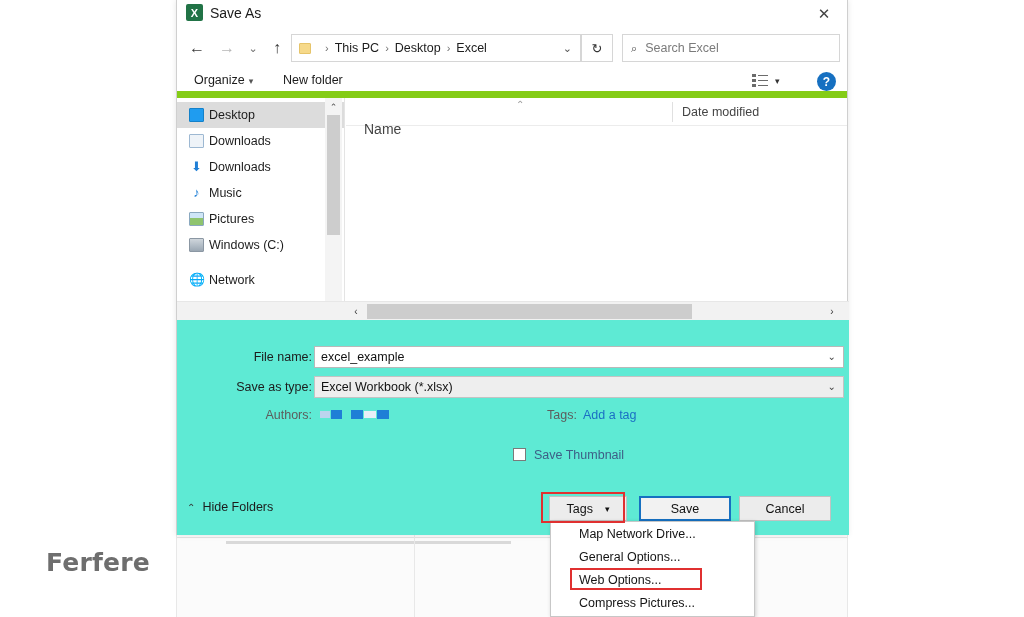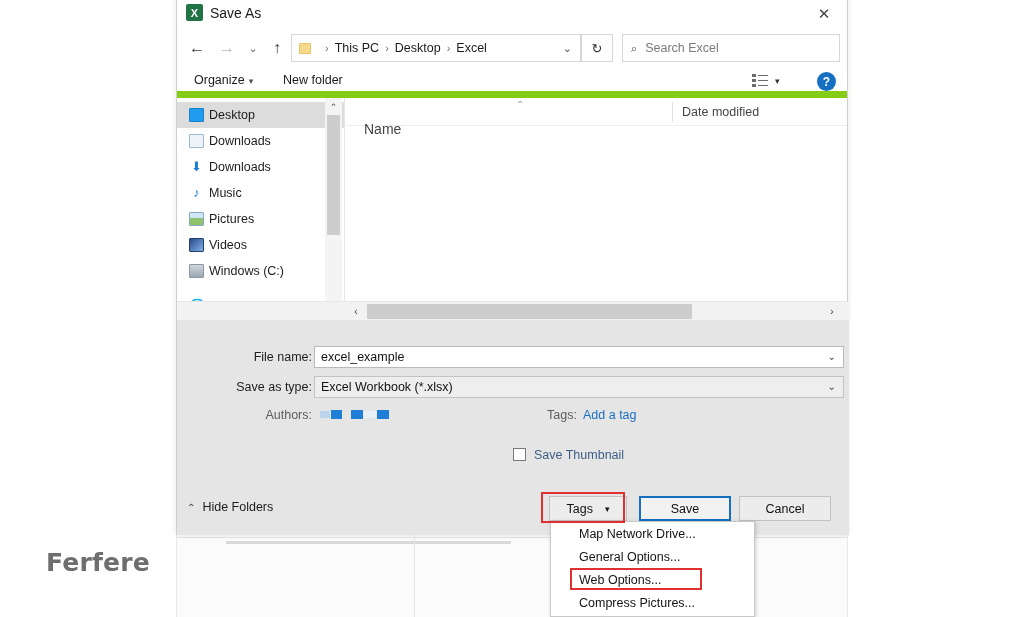--- a/index.html
+++ b/index.html
@@ -180,21 +180,21 @@
     font-size:10px; color:#3c3c3c; cursor:pointer;
   }
   .hs-left { left:170px; }
   .hs-right { right:8px; }
   .hs-thumb {
     position:absolute; left:190px; top:2px; width:325px; height:15px;
     background:#cdcdcd; cursor:pointer;
   }
 
   
-  .form { position:absolute; left:0; top:320px; width:672px; height:215px; background:#e5e5e5; }
+  .form { position:absolute; left:0; top:320px; width:672px; height:215px; background:#5eead4; }
   .lbl-right {
     position:absolute; font-size:12.5px; color:#1c1c1c; text-align:right;
   }
   .field {
     position:absolute; height:22px; border:1px solid #b9b9b9;
     display:flex; align-items:center; padding-left:6px;
     font-size:12.5px; color:#111; background:#fff;
   }
   .field .caret { position:absolute; right:7px; top:4px; font-size:10px; color:#444; }
   .field.readonly { background:#eeeeee; border-color:#c3c3c3; }
@@ -329,24 +329,20 @@
           <span class="ico ico-down">⬇</span>
           <span class="lbl">Downloads</span>
         </div>
         <div class="tree-item">
           <span class="ico ico-music">♪</span>
           <span class="lbl">Music</span>
         </div>
         <div class="tree-item">
           <span class="ico ico-pics"></span>
           <span class="lbl">Pictures</span>
-        </div>
-        <div class="tree-item">
-          <span class="ico ico-vid"></span>
-          <span class="lbl">Videos</span>
         </div>
         <div class="tree-item">
           <span class="ico ico-win"></span>
           <span class="lbl">Windows (C:)</span>
         </div>
         <div class="tree-gap"></div>
         <div class="tree-item">
           <span class="ico ico-net">🌐</span>
           <span class="lbl">Network</span>
         </div>

